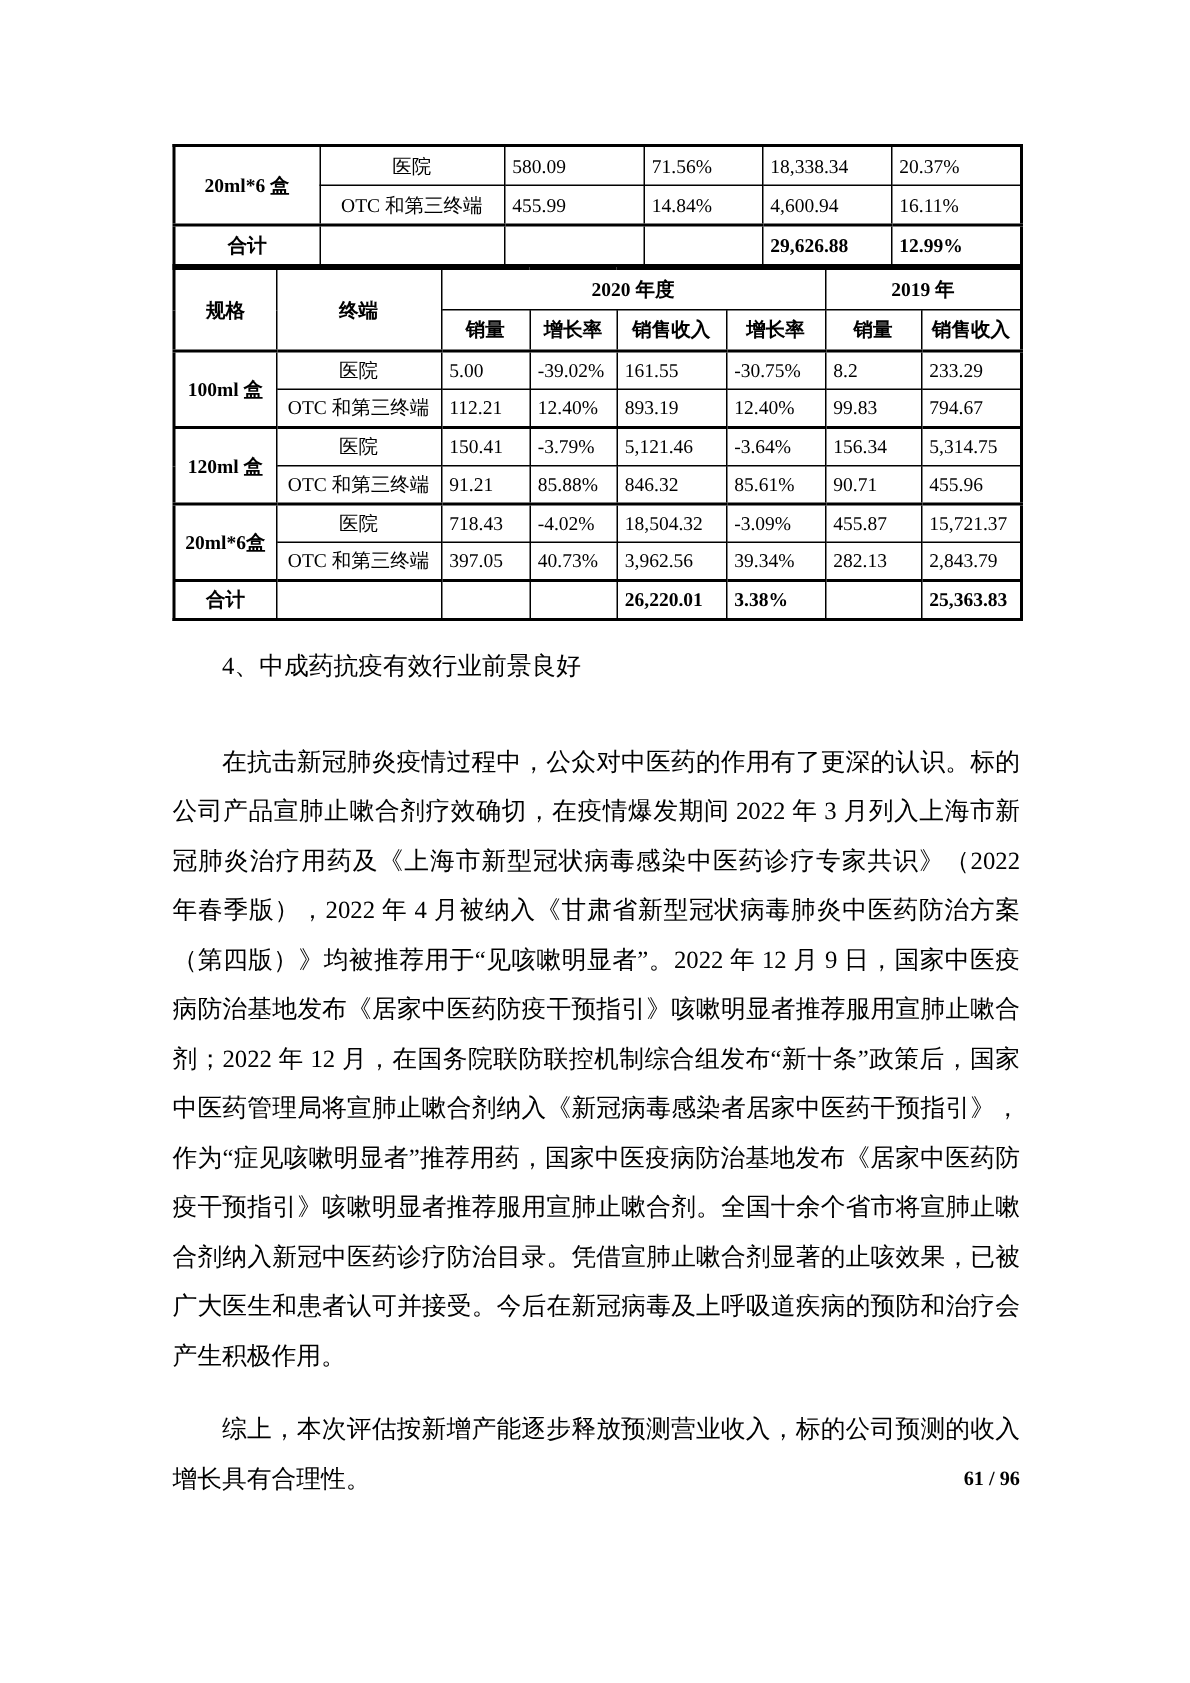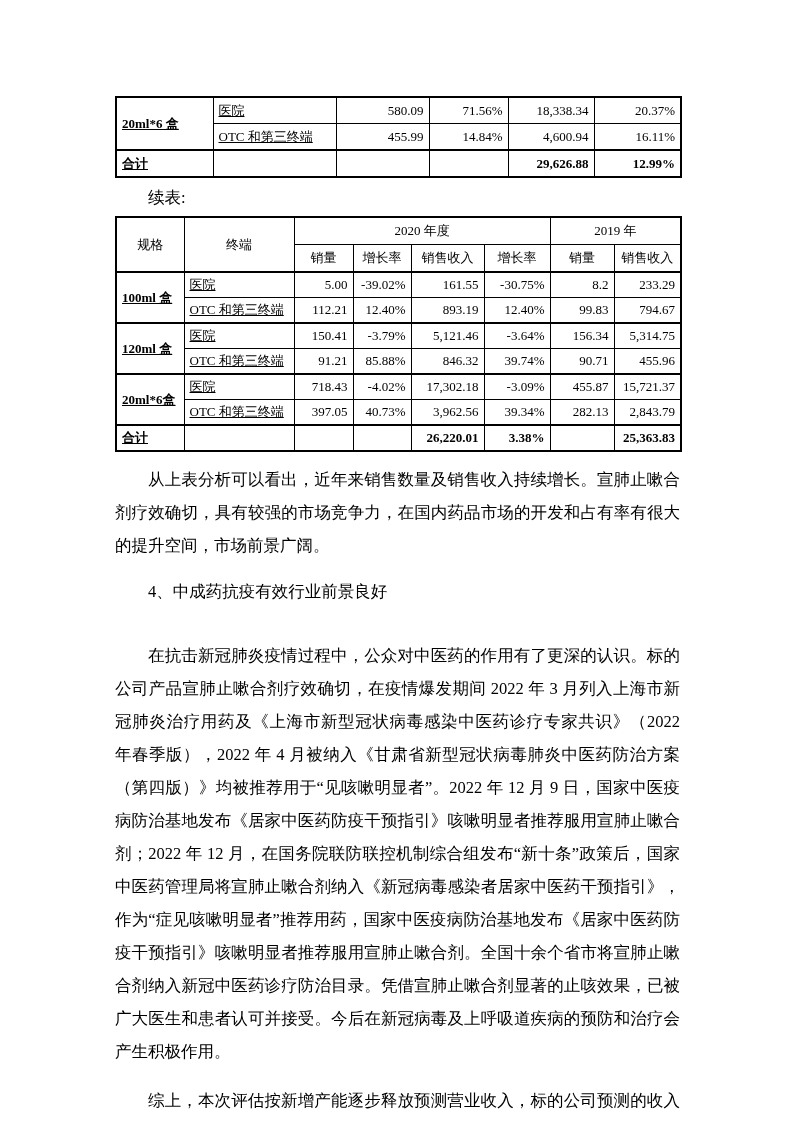--- a/index.html
+++ b/index.html
@@ -11,24 +11,24 @@
   .content{padding:96px 113px 0 115px;}
   table.doc{
     border-collapse:collapse;table-layout:fixed;width:565px;
     border:2px solid #000;
   }
   table.doc td{
     border:1px solid #000;font-size:13px;padding:0 5px;height:24px;
     overflow:hidden;white-space:nowrap;vertical-align:middle;
   }
   table.t-top td{height:25px;}
-  tr.hdr td{height:26px;text-align:center;font-weight:normal;}
+  tr.hdr td{height:26px;text-align:center;font-weight:bold;}
   tr.thick > td{border-top:2px solid #000;}
-  .num{text-align:right;}
-  .ctr{text-decoration:underline;}
+  .num{}
+  .ctr{text-align:center;}
   .b{font-weight:bold;}
   .continued{font-size:16.5px;margin:9px 0 7px;padding-left:33px;}
   .para{
     font-size:16.5px;line-height:33px;text-align:justify;
     text-indent:2em;margin:0;width:565px;
   }
   .p1{margin-top:11px;}
   .h4{font-size:16.5px;line-height:33px;text-indent:2em;margin:13px 0 0 0;}
   .p2{margin-top:31px;}
   .p3{margin-top:16px;}
@@ -71,21 +71,20 @@
         <td class="b ctr">合计</td>
         <td></td>
         <td class="num"></td>
         <td class="num"></td>
         <td class="num b">29,626.88</td>
         <td class="num b">12.99%</td>
       </tr>
     </tbody>
   </table>
 
-  <div class="continued">续表:</div>
 
   <table class="doc">
     <colgroup>
       <col style="width:68px">
         <col style="width:110px">
         <col style="width:59px">
         <col style="width:58px">
       <col style="width:73px">
         <col style="width:66px">
         <col style="width:64px">
@@ -135,31 +134,31 @@
         <td class="num">5,121.46</td>
         <td class="num">-3.64%</td>
         <td class="num">156.34</td>
         <td class="num">5,314.75</td>
       </tr>
       <tr>
         <td class="ctr">OTC 和第三终端</td>
         <td class="num">91.21</td>
         <td class="num">85.88%</td>
         <td class="num">846.32</td>
-        <td class="num">39.74%</td>
+        <td class="num">85.61%</td>
         <td class="num">90.71</td>
         <td class="num">455.96</td>
       </tr>
 
       <tr class="thick">
         <td class="b ctr" rowspan="2">20ml*6盒</td>
         <td class="ctr">医院</td>
         <td class="num">718.43</td>
         <td class="num">-4.02%</td>
-        <td class="num">17,302.18</td>
+        <td class="num">18,504.32</td>
         <td class="num">-3.09%</td>
         <td class="num">455.87</td>
         <td class="num">15,721.37</td>
       </tr>
       <tr>
         <td class="ctr">OTC 和第三终端</td>
         <td class="num">397.05</td>
         <td class="num">40.73%</td>
         <td class="num">3,962.56</td>
         <td class="num">39.34%</td>
@@ -173,21 +172,20 @@
         <td class="num"></td>
         <td class="num"></td>
         <td class="num b">26,220.01</td>
         <td class="num b">3.38%</td>
         <td class="num"></td>
         <td class="num b">25,363.83</td>
       </tr>
     </tbody>
   </table>
 
-  <p class="para p1">从上表分析可以看出，近年来销售数量及销售收入持续增长。宣肺止嗽合剂疗效确切，具有较强的市场竞争力，在国内药品市场的开发和占有率有很大的提升空间，市场前景广阔。</p>
 
   <p class="h4">4、中成药抗疫有效行业前景良好</p>
 
   <p class="para p2">在抗击新冠肺炎疫情过程中，公众对中医药的作用有了更深的认识。标的公司产品宣肺止嗽合剂疗效确切，在疫情爆发期间 2022 年 3 月列入上海市新冠肺炎治疗用药及《上海市新型冠状病毒感染中医药诊疗专家共识》（2022 年春季版），2022 年 4 月被纳入《甘肃省新型冠状病毒肺炎中医药防治方案（第四版）》均被推荐用于“见咳嗽明显者”。2022 年 12 月 9 日，国家中医疫病防治基地发布《居家中医药防疫干预指引》咳嗽明显者推荐服用宣肺止嗽合剂；2022 年 12 月，在国务院联防联控机制综合组发布“新十条”政策后，国家中医药管理局将宣肺止嗽合剂纳入《新冠病毒感染者居家中医药干预指引》，作为“症见咳嗽明显者”推荐用药，国家中医疫病防治基地发布《居家中医药防疫干预指引》咳嗽明显者推荐服用宣肺止嗽合剂。全国十余个省市将宣肺止嗽合剂纳入新冠中医药诊疗防治目录。凭借宣肺止嗽合剂显著的止咳效果，已被广大医生和患者认可并接受。今后在新冠病毒及上呼吸道疾病的预防和治疗会产生积极作用。</p>
 
   <p class="para p3">综上，本次评估按新增产能逐步释放预测营业收入，标的公司预测的收入增长具有合理性。</p>
 
   <div class="pageno">61 / 96</div>
 
 </div>

